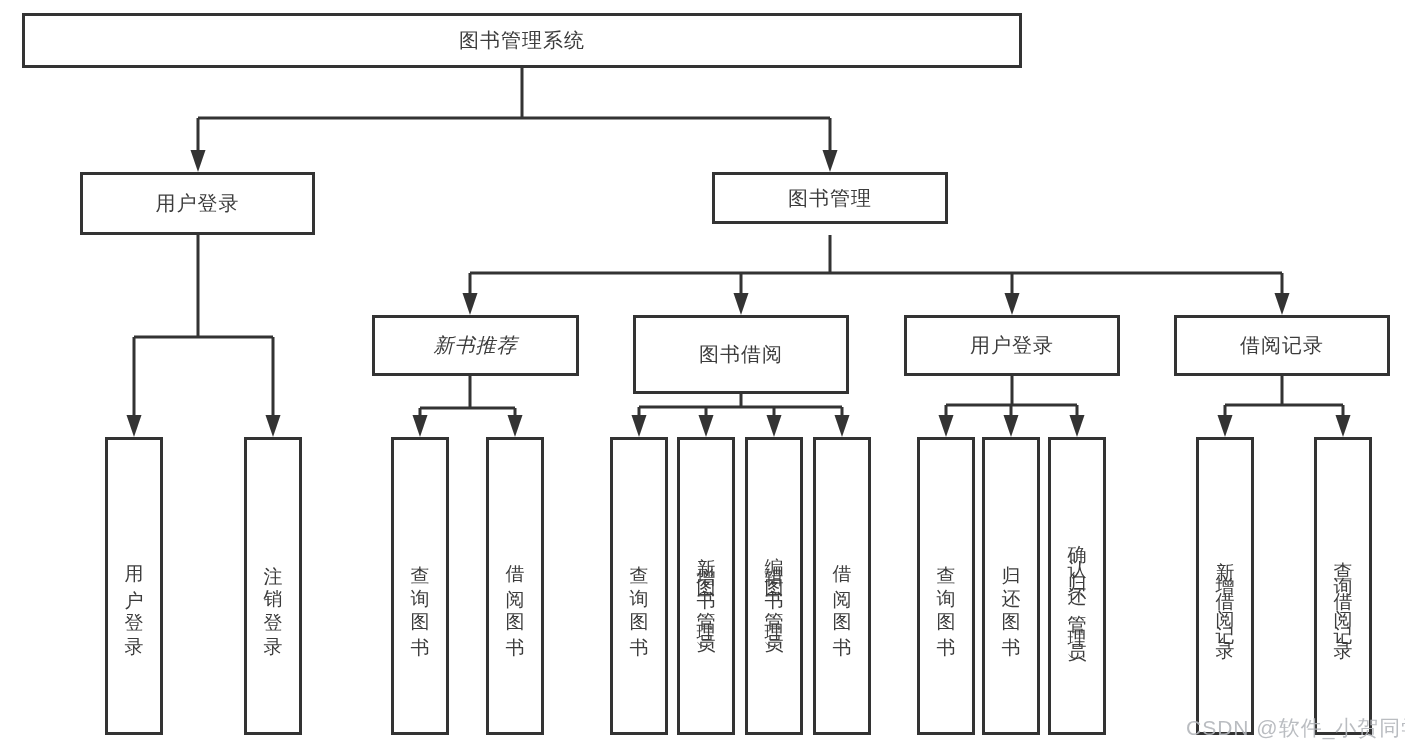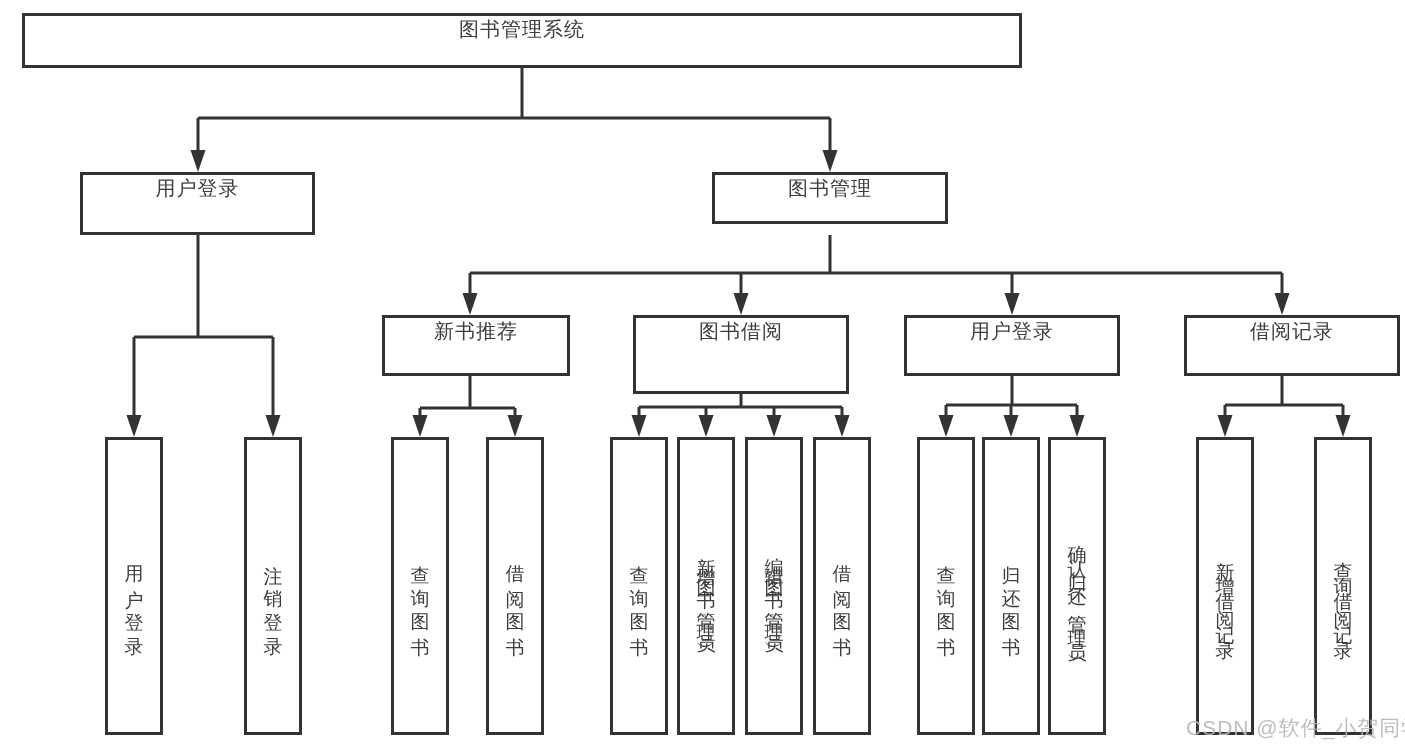--- a/index.html
+++ b/index.html
@@ -21,20 +21,21 @@
     stroke-width: 3;
     fill: none;
   }
   .arrowhead { fill: #333333; stroke: none; }
   .hbox {
     position: absolute;
     box-sizing: border-box;
     background: #ffffff;
     border: 3px solid #333333;
     display: flex;
+    align-items: center;
     justify-content: center;
     color: #3c3c3c;
     font-size: 20px;
     letter-spacing: 1px;
   }
   .vbox {
     position: absolute;
     box-sizing: border-box;
     background: #ffffff;
     border: 3px solid #333333;
@@ -114,30 +115,30 @@
     <span>图书管理系统</span>
   </div>
 
   <div class="hbox" style="left:80px; top:172px; width:235px; height:63px;">
     <span>用户登录</span>
   </div>
   <div class="hbox" style="left:712px; top:172px; width:236px; height:52px;">
     <span>图书管理</span>
   </div>
 
-  <div class="hbox" style="left:382px; top:315px; width:188px; height:61px;">
+  <div class="hbox" style="left:372px; top:315px; width:207px; height:61px;font-style:italic;">
     <span>新书推荐</span>
   </div>
   <div class="hbox" style="left:633px; top:315px; width:216px; height:79px;">
     <span>图书借阅</span>
   </div>
   <div class="hbox" style="left:904px; top:315px; width:216px; height:61px;">
     <span>用户登录</span>
   </div>
-  <div class="hbox" style="left:1174px; top:315px; width:216px; height:61px;margin-left:10px;">
+  <div class="hbox" style="left:1174px; top:315px; width:216px; height:61px;">
     <span>借阅记录</span>
   </div>
 
   <div class="vbox" style="left:105px;">
     <span class="vlabel ls4">用户登录</span>
   </div>
   <div class="vbox" style="left:244px;">
     <span class="vlabel ls4">注销登录</span>
   </div>
 

